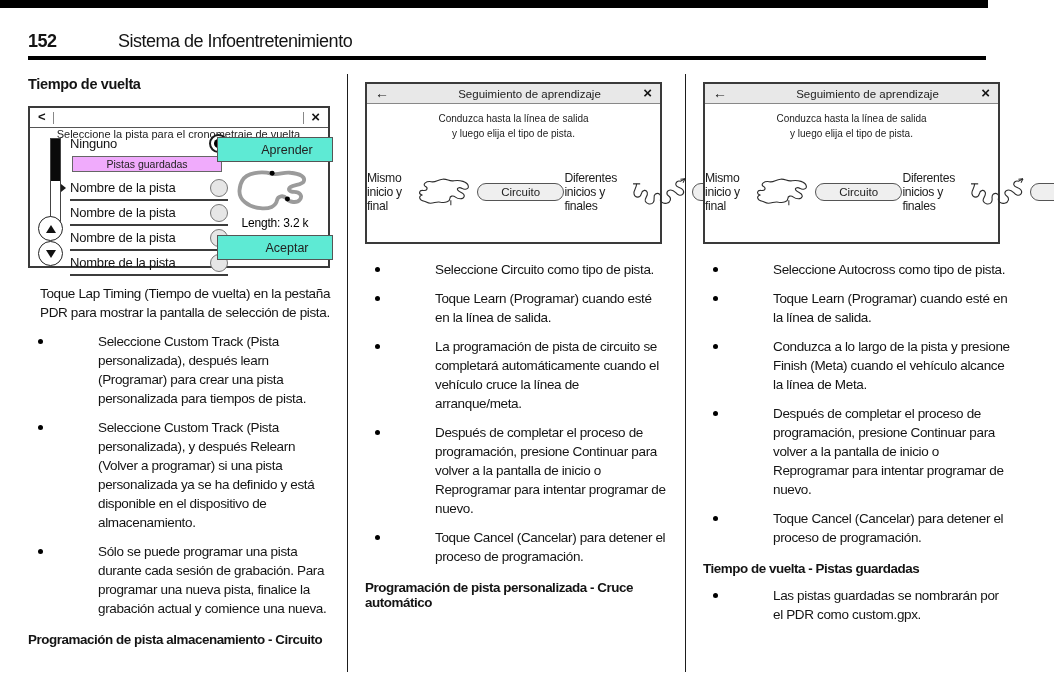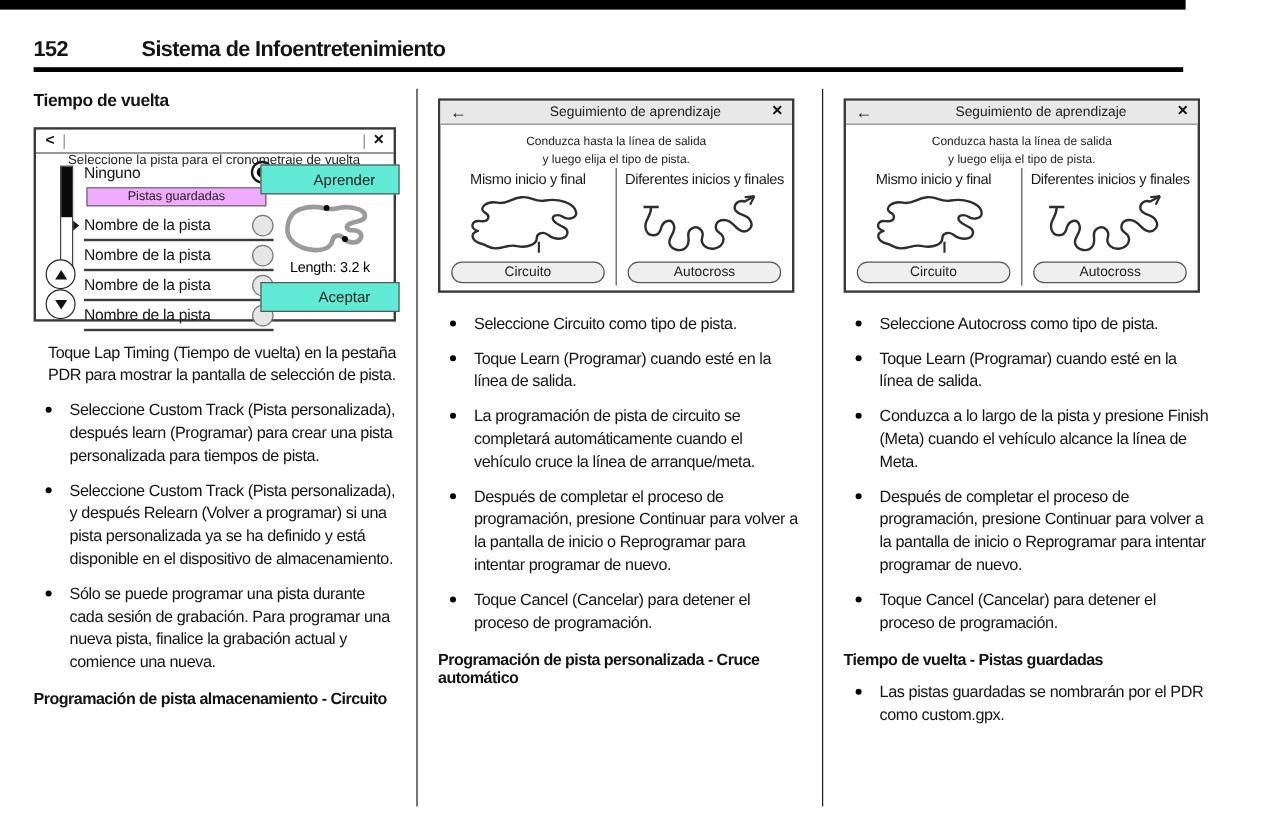--- a/index.html
+++ b/index.html
@@ -2,37 +2,37 @@
 <html><head>
 <meta charset="utf-8">
 <style>
   html,body{margin:0;padding:0;}
   body{width:1054px;height:700px;position:relative;background:#fff;color:#141414;
        font-family:"Liberation Sans", sans-serif;overflow:hidden;}
 
   .topbar{position:absolute;left:0;top:0;width:988px;height:8px;background:#000;}
 
   .pagenum{position:absolute;left:28px;top:31px;font-size:18px;font-weight:bold;letter-spacing:-0.5px;}
-  .htitle{position:absolute;left:118px;top:31px;font-size:18px;font-weight:bold;letter-spacing:-0.5px;}
+  .htitle{position:absolute;left:118px;top:31px;font-size:18px;font-weight:normal;letter-spacing:-0.5px;}
   .hrule{position:absolute;left:28px;top:56px;width:958px;height:4px;background:#000;}
 
   .divider{position:absolute;top:74px;width:1px;height:598px;background:#1d1d1d;}
   .div1{left:347px;} .div2{left:685px;}
 
   .col{position:absolute;top:72px;}
   .col1{left:28px;width:304px;}
   .col2{left:365px;width:301px;}
   .col3{left:703px;width:308px;}
 
   .sec-h{font-size:14.5px;font-weight:bold;letter-spacing:-0.35px;margin:4px 0 0 0;}
   .foot-h{font-size:13.4px;font-weight:bold;letter-spacing:-0.45px;margin:14px 0 0 0;}
   .nowrap{white-space:nowrap;}
   .para{font-size:13.5px;line-height:19px;letter-spacing:-0.35px;margin:16px 0 0 12px;}
   .bullets{margin:6px 0 0 0;}
-  .bullet{display:flex;margin-top:10px;}
+  .bullet{display:flex;margin-top:10px;gap:40px;}
   .dot{flex:none;width:5px;height:5px;border-radius:50%;background:#000;margin:7px 15px 0 10px;}
   .btxt{font-size:13.5px;line-height:19px;letter-spacing:-0.35px;}
 
   
   .d1{position:relative;width:298px;height:158px;border:2px solid #3a3a3a;background:#fff;margin-top:14px;}
   .d1-bar{height:19px;border-bottom:1px solid #555;display:flex;align-items:center;}
   .d1-back{font-size:13px;font-weight:bold;padding:0 7px 2px 8px;}
   .d1-close{font-size:15px;font-weight:bold;padding:0 8px 2px 7px;}
   .vsep{width:1px;height:12px;background:#888;}
   .d1-title{flex:1;text-align:center;font-size:11px;color:#222;margin-top:33px;}
@@ -61,21 +61,21 @@
   .d1-length{font-size:12px;margin-top:3px;color:#000000;letter-spacing:-0.2px;}
 
   
   .d2{position:relative;width:293px;height:158px;border:2px solid #3a3a3a;background:#fff;margin-top:10px;}
   .d2-bar{height:19px;background:#e8e8e8;border-bottom:1px solid #888;display:flex;align-items:center;}
   .d2-back{font-size:14px;padding:0 8px 2px 8px;}
   .d2-close{font-size:15px;font-weight:bold;padding:0 8px 2px 8px;margin-left:auto;}
   .d2-title{position:absolute;left:0;right:0;text-align:center;font-size:11.5px;color:#222;padding-left:32px;}
   .d2-instr{margin-top:7px;text-align:center;font-size:10px;line-height:15px;color:#1c1c1c;}
   .d2-cols{position:absolute;left:0;right:0;top:56px;bottom:0;display:flex;}
-  .d2-half{flex:1;display:flex;flex-direction:column;align-items:center;}
+  .d2-half{flex:1;display:flex;align-items:center;}
   .d2-label{font-size:12.2px;letter-spacing:-0.3px;color:#1c1c1c;margin-top:2px;}
   .d2-vdiv{width:1.5px;background:#555;margin-bottom:4px;}
   .d2-btn{width:86%;height:16px;margin-top:2px;border:1.5px solid #555;border-radius:9px;background:#efefef;
           font-size:11.5px;display:flex;align-items:center;justify-content:center;color:#222;}
   .d2-svg{margin-top:2px;}
 </style>
 </head>
 <body>
 
 <div class="topbar"></div>

